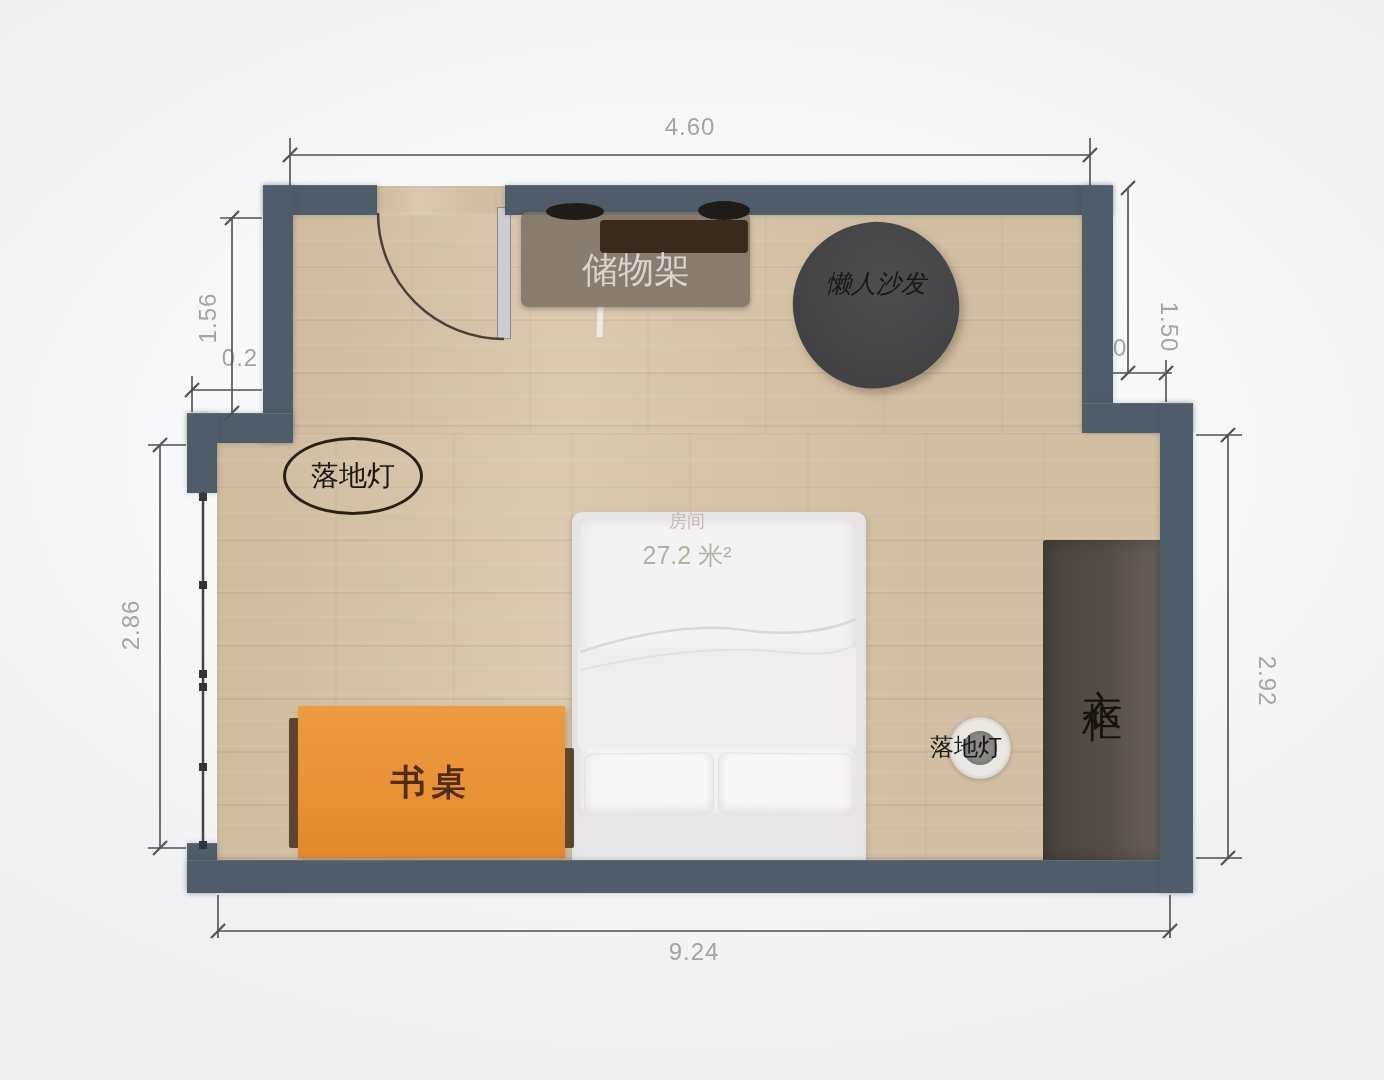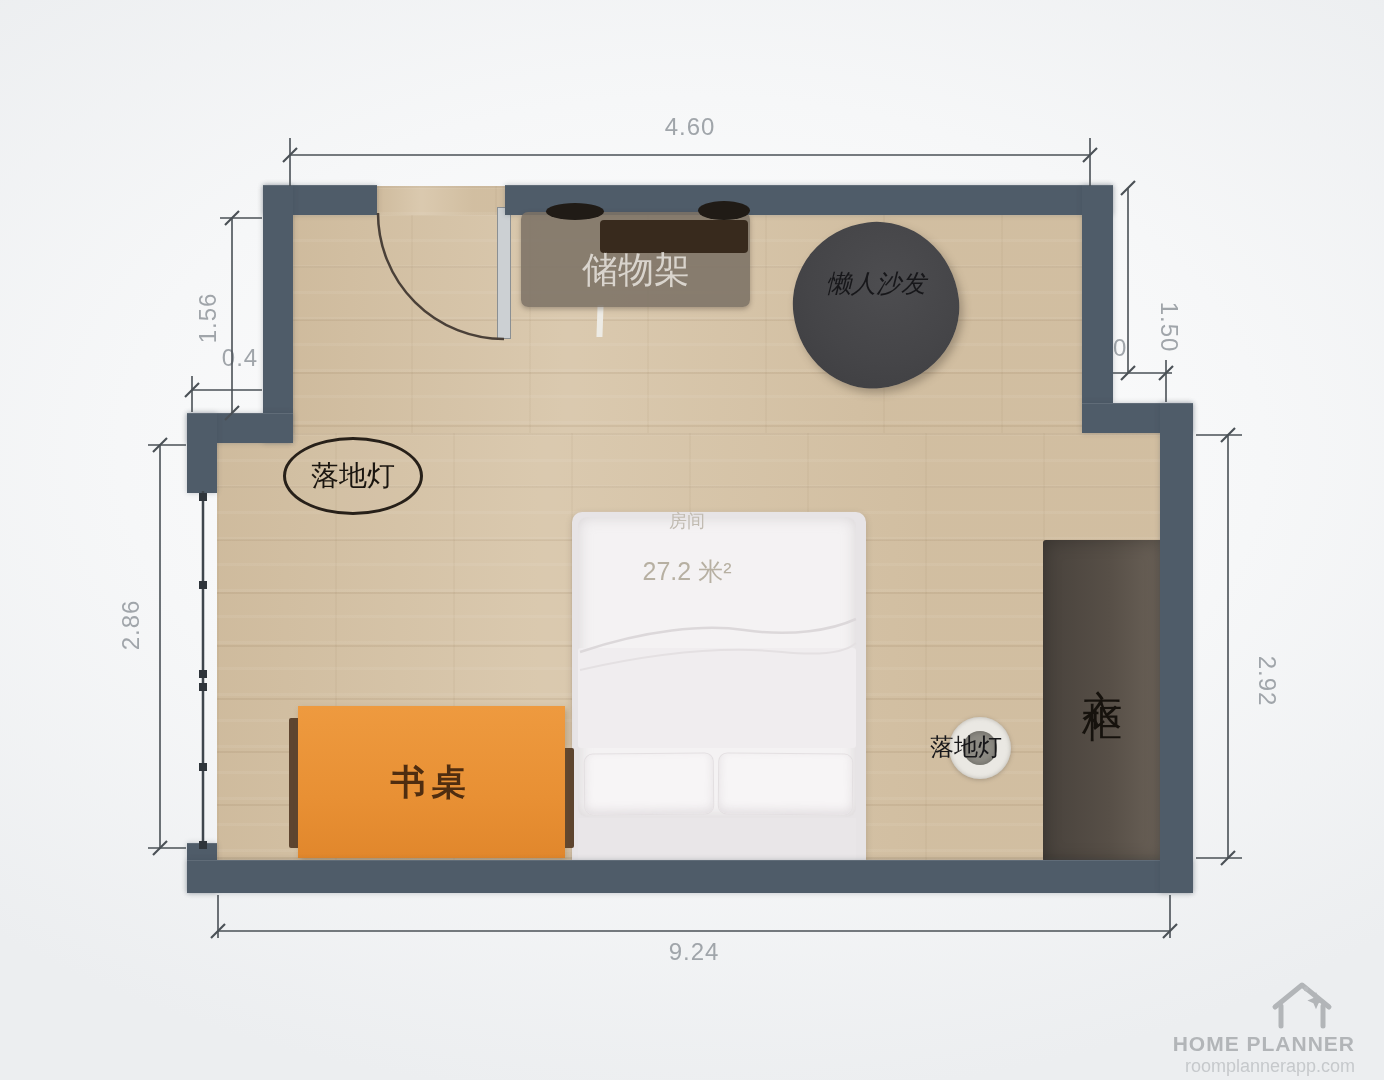--- a/index.html
+++ b/index.html
@@ -180,36 +180,23 @@
       <line x1="1196" y1="435" x2="1242" y2="435"></line>
       <line x1="1196" y1="858" x2="1242" y2="858"></line>
       <line x1="1221" y1="442" x2="1235" y2="428" stroke-width="2.2"></line>
       <line x1="1221" y1="865" x2="1235" y2="851" stroke-width="2.2"></line>
     </g>
   </svg>
 
   <div class="lbl dim center" style="left:640px;top:113px;width:100px;height:28px;">4.60</div>
   <div class="lbl dim center" style="left:644px;top:938px;width:100px;height:28px;">9.24</div>
   <div class="lbl dim center dim-v-l" style="left:158px;top:304px;width:100px;height:28px;">1.56</div>
-  <div class="lbl dim center" style="left:208px;top:344px;width:64px;height:28px;z-index:35;">0.4</div>
+  <div class="lbl dim center" style="left:208px;top:344px;width:64px;height:28px;z-index:35;">0.2</div>
   <div class="lbl dim center dim-v-l" style="left:81px;top:611px;width:100px;height:28px;">2.86</div>
   <div class="lbl dim center dim-v-r" style="left:1119px;top:313px;width:100px;height:28px;">1.50</div>
   <div class="lbl dim center" style="left:1090px;top:334px;width:46px;height:28px;z-index:35;text-align:right;">50</div>
   <div class="lbl dim center dim-v-r" style="left:1217px;top:667px;width:100px;height:28px;">2.92</div>
 
   <div class="lbl room-name center" style="left:627px;top:508px;width:120px;height:26px;">房间</div>
-  <div class="lbl room-area center" style="left:617px;top:540px;width:140px;height:30px;margin-top:16px;">27.2 米²</div>
-
-  <div class="wm" style="left:1100px;top:980px;width:255px;">
-    <svg width="255" height="52" viewBox="0 0 255 52" style="display:block;">
-      <g stroke="#b2b5b8" stroke-width="5" fill="none" stroke-linecap="round" stroke-linejoin="round">
-        <path d="M 201 27 L 228 5 L 255 27" transform="translate(-26,0)"></path>
-        <line x1="181" y1="26" x2="181" y2="46"></line>
-        <line x1="223" y1="26" x2="223" y2="46"></line>
-      </g>
-      <path d="M 216 12 l 2.6 6 l 6 2.6 l -6 2.6 l -2.6 6 l -2.6 -6 l -6 -2.6 l 6 -2.6 z" fill="#b2b5b8"></path>
-      <circle cx="206" cy="9" r="2.4" fill="#b9bcbf"></circle>
-    </svg>
-    <div class="wm-brand">HOME PLANNER</div>
-    <div class="wm-url">roomplannerapp.com</div>
-  </div>
+  <div class="lbl room-area center" style="left:617px;top:540px;width:140px;height:30px;">27.2 米²</div>
+
 
 </div>
 
 </body></html>

